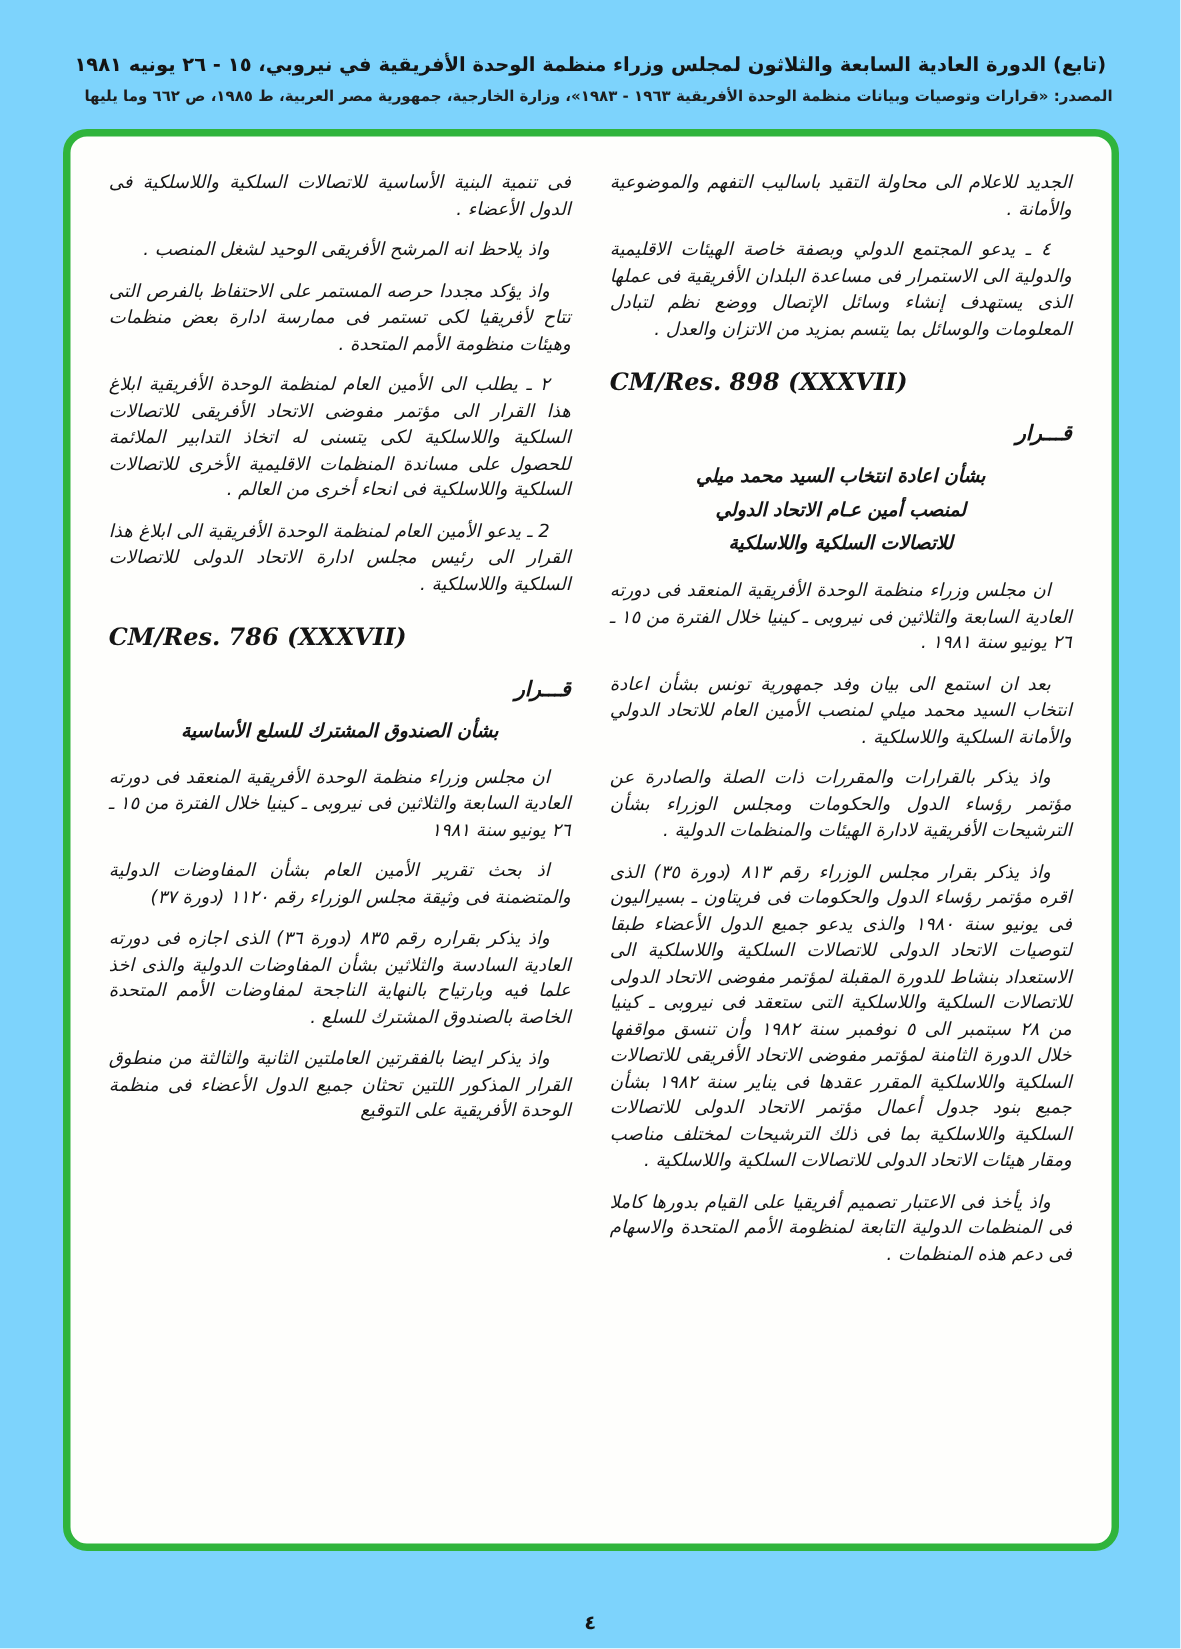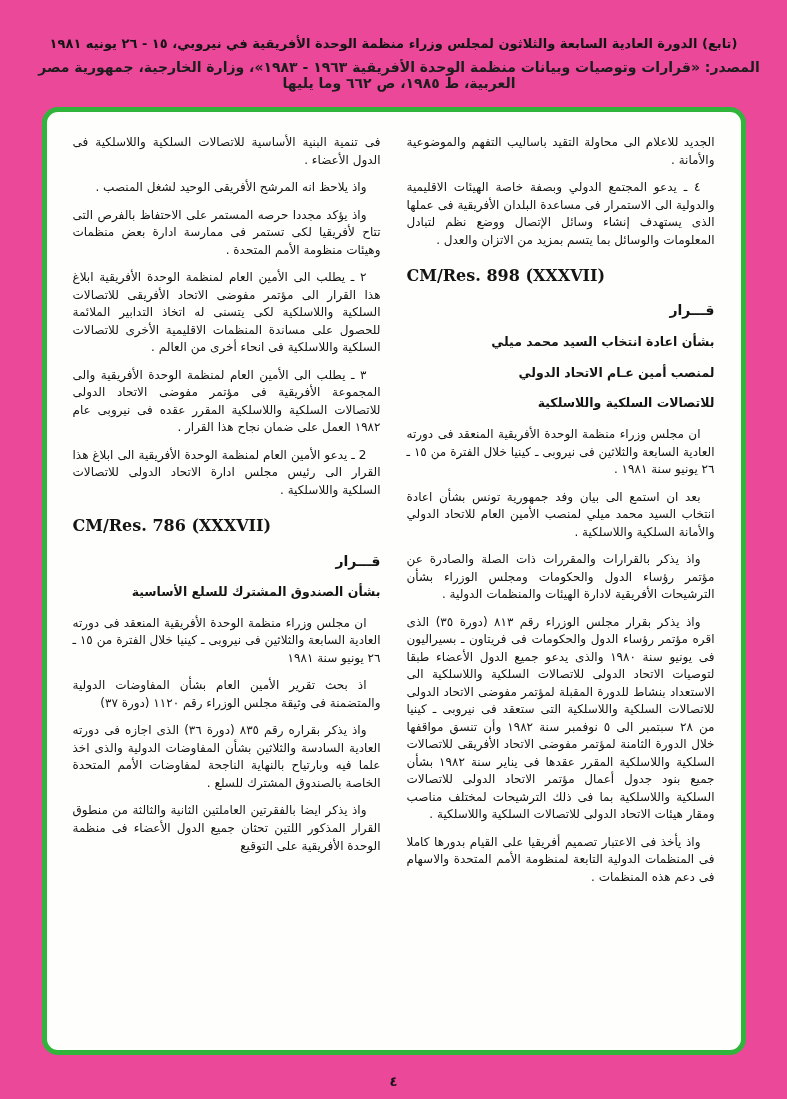--- a/index.html
+++ b/index.html
@@ -7,34 +7,34 @@
   body {
     background: #ffffff;
     font-family: "DejaVu Sans", sans-serif;
     color: #141414;
   }
   .page {
     width: 787px;
     height: 1099px;
     margin: 0 auto;
     position: relative;
-    background: #ec4899;
+    background: #7dd3fc;
     overflow: hidden;
   }
   .doc-header {
     direction: rtl;
     text-align: center;
     padding-top: 36px;
   }
   .doc-title {
     font-size: 13px;
     font-weight: 700;
   }
   .doc-source {
-    font-size: 14px;
+    font-size: 10px;
     font-weight: 700;
     margin-top: 8px;
     color: #1d1d1d;
     margin-left: 11px;
   }
   .frame {
     width: 704px;
     height: 948px;
     margin: 16px auto 0;
     border: 5px solid #30b43c;
@@ -45,20 +45,21 @@
     gap: 26px;
     overflow: hidden;
     background: #fefefc;
   }
   .col {
     flex: 1 1 0;
     direction: rtl;
     font-size: 12px;
     line-height: 1.46;
     text-align: justify;
+    font-style: italic;
   }
   .para {
     margin: 0 0 10px;
     text-indent: 14px;
   }
   .para.no-indent { text-indent: 0; }
   .res-ref {
     direction: ltr;
     text-align: left;
     font-family: "DejaVu Serif", serif;
@@ -67,23 +68,24 @@
     margin: 15px 0 13px;
   }
   .res-title {
     text-align: right;
     font-weight: 700;
     font-size: 14px;
     margin: 4px 0 8px;
     letter-spacing: 1px;
   }
   .res-subtitle {
+    text-align: center;
     font-weight: 700;
     font-size: 12.5px;
-    margin: 12px 0 4px;
+    margin: 0 0 4px;
     line-height: 1.5;
   }
   .res-subtitle.group-end { margin-bottom: 13px; }
   .page-footer {
     position: absolute;
     left: 0; right: 0;
     bottom: 9px;
     text-align: center;
   }
   .page-number {
@@ -116,21 +118,20 @@
       <p class="para">واذ يذكر بالقرارات والمقررات ذات الصلة والصادرة عن مؤتمر رؤساء الدول والحكومات ومجلس الوزراء بشأن الترشيحات الأفريقية لادارة الهيئات والمنظمات الدولية .</p>
       <p class="para">واذ يذكر بقرار مجلس الوزراء رقم ٨١٣ (دورة ٣٥) الذى اقره مؤتمر رؤساء الدول والحكومات فى فريتاون ـ بسيراليون فى يونيو سنة ١٩٨٠ والذى يدعو جميع الدول الأعضاء طبقا لتوصيات الاتحاد الدولى للاتصالات السلكية واللاسلكية الى الاستعداد بنشاط للدورة المقبلة لمؤتمر مفوضى الاتحاد الدولى للاتصالات السلكية واللاسلكية التى ستعقد فى نيروبى ـ كينيا من ٢٨ سبتمبر الى ٥ نوفمبر سنة ١٩٨٢ وأن تنسق مواقفها خلال الدورة الثامنة لمؤتمر مفوضى الاتحاد الأفريقى للاتصالات السلكية واللاسلكية المقرر عقدها فى يناير سنة ١٩٨٢ بشأن جميع بنود جدول أعمال مؤتمر الاتحاد الدولى للاتصالات السلكية واللاسلكية بما فى ذلك الترشيحات لمختلف مناصب ومقار هيئات الاتحاد الدولى للاتصالات السلكية واللاسلكية .</p>
       <p class="para">واذ يأخذ فى الاعتبار تصميم أفريقيا على القيام بدورها كاملا فى المنظمات الدولية التابعة لمنظومة الأمم المتحدة والاسهام فى دعم هذه المنظمات .</p>
     </div>
 
     <div class="col">
       <p class="para no-indent">فى تنمية البنية الأساسية للاتصالات السلكية واللاسلكية فى الدول الأعضاء .</p>
       <p class="para">واذ يلاحظ انه المرشح الأفريقى الوحيد لشغل المنصب .</p>
       <p class="para">واذ يؤكد مجددا حرصه المستمر على الاحتفاظ بالفرص التى تتاح لأفريقيا لكى تستمر فى ممارسة ادارة بعض منظمات وهيئات منظومة الأمم المتحدة .</p>
       <p class="para">٢ ـ يطلب الى الأمين العام لمنظمة الوحدة الأفريقية ابلاغ هذا القرار الى مؤتمر مفوضى الاتحاد الأفريقى للاتصالات السلكية واللاسلكية لكى يتسنى له اتخاذ التدابير الملائمة للحصول على مساندة المنظمات الاقليمية الأخرى للاتصالات السلكية واللاسلكية فى انحاء أخرى من العالم .</p>
-      <p class="para">٣ ـ يطلب الى الأمين العام لمنظمة الوحدة الأفريقية والى المجموعة الأفريقية فى مؤتمر مفوضى الاتحاد الدولى للاتصالات السلكية واللاسلكية المقرر عقده فى نيروبى عام ١٩٨٢ العمل على ضمان نجاح هذا القرار .</p>
       <p class="para">2 ـ يدعو الأمين العام لمنظمة الوحدة الأفريقية الى ابلاغ هذا القرار الى رئيس مجلس ادارة الاتحاد الدولى للاتصالات السلكية واللاسلكية .</p>
       <p class="res-ref">CM/Res. 786 (XXXVII)</p>
       <p class="res-title">قـــرار</p>
       <p class="res-subtitle group-end">بشأن الصندوق المشترك للسلع الأساسية</p>
       <p class="para">ان مجلس وزراء منظمة الوحدة الأفريقية المنعقد فى دورته العادية السابعة والثلاثين فى نيروبى ـ كينيا خلال الفترة من ١٥ ـ ٢٦ يونيو سنة ١٩٨١</p>
       <p class="para">اذ بحث تقرير الأمين العام بشأن المفاوضات الدولية والمتضمنة فى وثيقة مجلس الوزراء رقم ١١٢٠ (دورة ٣٧)</p>
       <p class="para">واذ يذكر بقراره رقم ٨٣٥ (دورة ٣٦) الذى اجازه فى دورته العادية السادسة والثلاثين بشأن المفاوضات الدولية والذى اخذ علما فيه وبارتياح بالنهاية الناجحة لمفاوضات الأمم المتحدة الخاصة بالصندوق المشترك للسلع .</p>
       <p class="para">واذ يذكر ايضا بالفقرتين العاملتين الثانية والثالثة من منطوق القرار المذكور اللتين تحثان جميع الدول الأعضاء فى منظمة الوحدة الأفريقية على التوقيع</p>
     </div>
 

